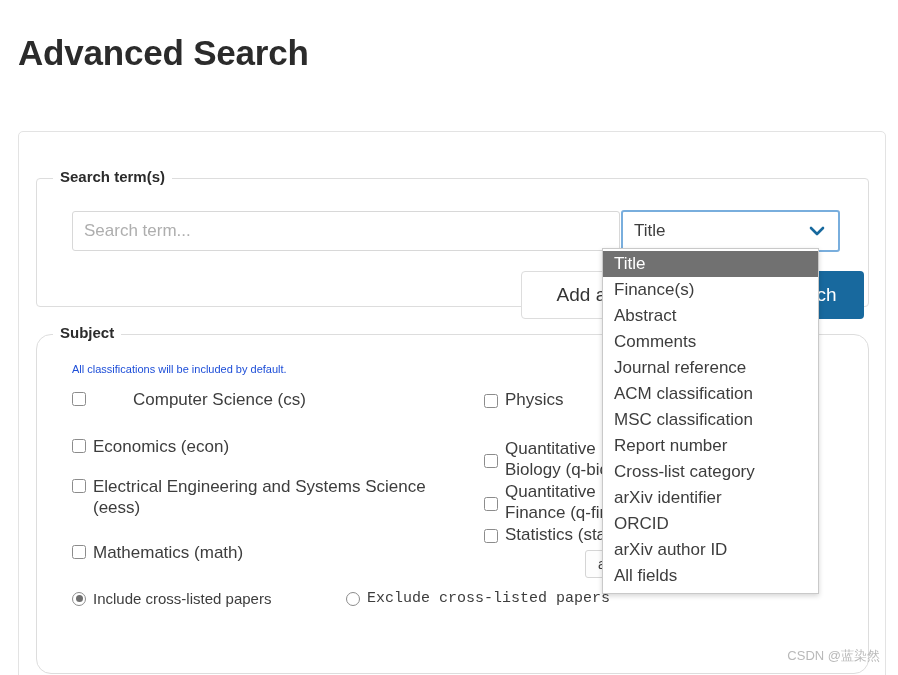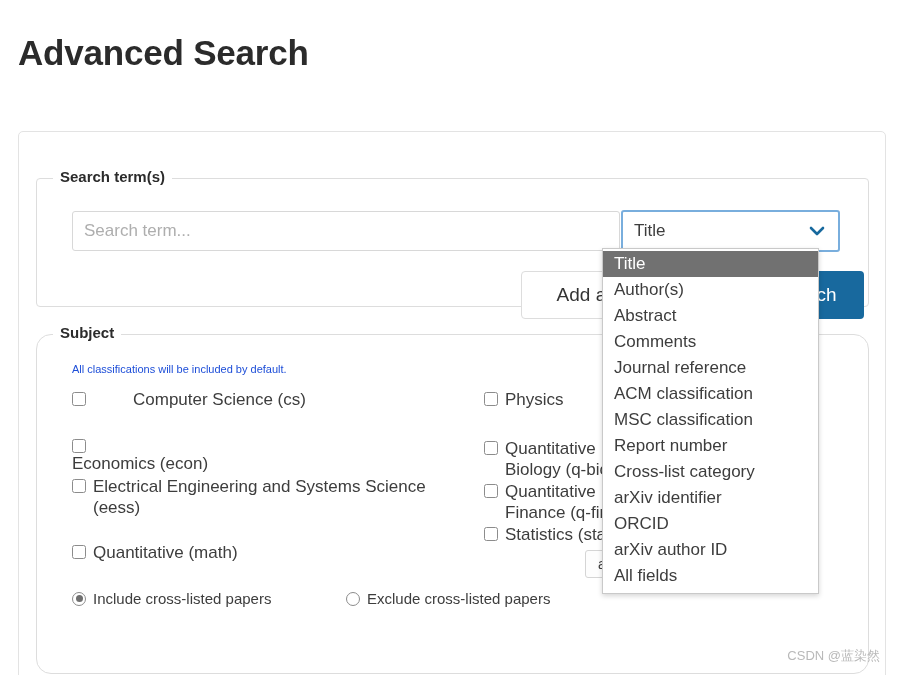--- a/index.html
+++ b/index.html
@@ -157,21 +157,21 @@
     border: 1.6px solid #8c8c8c;
     border-radius: 2.5px;
     background: #ffffff;
     margin-right: 7px;
     margin-top: 3px;
     display: inline-block;
   }
   .cb-label { white-space: normal; }
 
   .col-left  { left: 35px; width: 400px; }
-  .col-mid   { left: 447px; width: 140px; }
+  .col-mid   { left: 447px; width: 140px; align-items: center; }
 
   
   .all-select {
     position: absolute;
     left: 566px; top: 418px;
     width: 40px; height: 28px;
     border: 1px solid #d5d5d5;
     border-radius: 3px;
     background: #fdfdfd;
     font-size: 14px;
@@ -274,31 +274,31 @@
     </div>
 
     <div class="fs" id="fs-subject">
       <div class="fs-legend">Subject</div>
       <div class="sub-note">All classifications will be included by default.</div>
 
       <div class="cb-row col-left" style="top:54px;gap:40px;">
         <span class="cb"></span>
         <span class="cb-label">Computer Science (cs)</span>
       </div>
-      <div class="cb-row col-left" style="top:101px;flex-direction:column;">
+      <div class="cb-row col-left" style="top:101px;">
         <span class="cb"></span>
         <span class="cb-label">Economics (econ)</span>
       </div>
       <div class="cb-row col-left" style="top:141px;">
         <span class="cb"></span>
         <span class="cb-label" style="max-width:345px;">Electrical Engineering and Systems Science (eess)</span>
       </div>
       <div class="cb-row col-left" style="top:207px;">
         <span class="cb"></span>
-        <span class="cb-label">Quantitative (math)</span>
+        <span class="cb-label">Mathematics (math)</span>
       </div>
 
       <div class="cb-row col-mid" style="top:54px;">
         <span class="cb"></span>
         <span class="cb-label">Physics</span>
       </div>
       <div class="cb-row col-mid" style="top:103px;">
         <span class="cb"></span>
         <span class="cb-label">Quantitative Biology (q-bio)</span>
       </div>
@@ -308,33 +308,33 @@
       </div>
       <div class="cb-row col-mid" style="top:189px;">
         <span class="cb"></span>
         <span class="cb-label">Statistics (stat)</span>
       </div>
 
       <div class="radio-row" style="left:35px; top:255px;">
         <span class="rd checked"></span>
         <span>Include cross-listed papers</span>
       </div>
-      <div class="radio-row" style="left:309px; top:255px;">
+      <div class="radio-row" style="left:309px; top:255px;font-family:Liberation Mono, monospace;">
         <span class="rd"></span>
         <span>Exclude cross-listed papers</span>
       </div>
     </div>
 
     <div class="all-select">all</div>
 
   </div>
 
   <div class="dropdown">
     <div class="dd-opt selected">Title</div>
-    <div class="dd-opt">Author(s)</div>
+    <div class="dd-opt">Finance(s)</div>
     <div class="dd-opt">Abstract</div>
     <div class="dd-opt">Comments</div>
     <div class="dd-opt">Journal reference</div>
     <div class="dd-opt">ACM classification</div>
     <div class="dd-opt">MSC classification</div>
     <div class="dd-opt">Report number</div>
     <div class="dd-opt">Cross-list category</div>
     <div class="dd-opt">arXiv identifier</div>
     <div class="dd-opt">ORCID</div>
     <div class="dd-opt">arXiv author ID</div>

